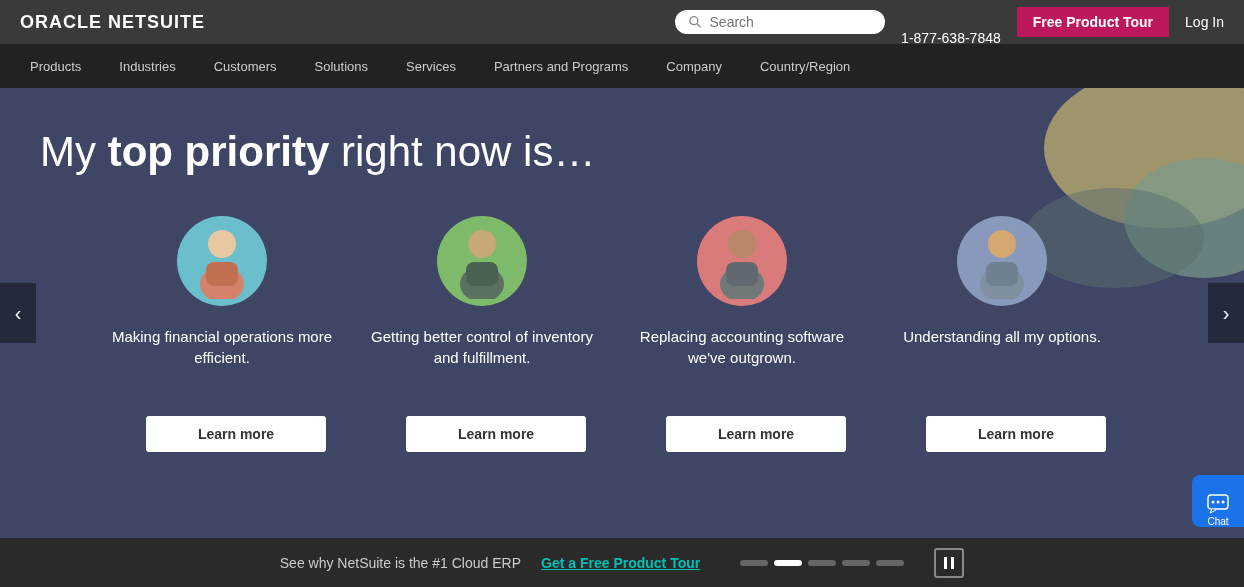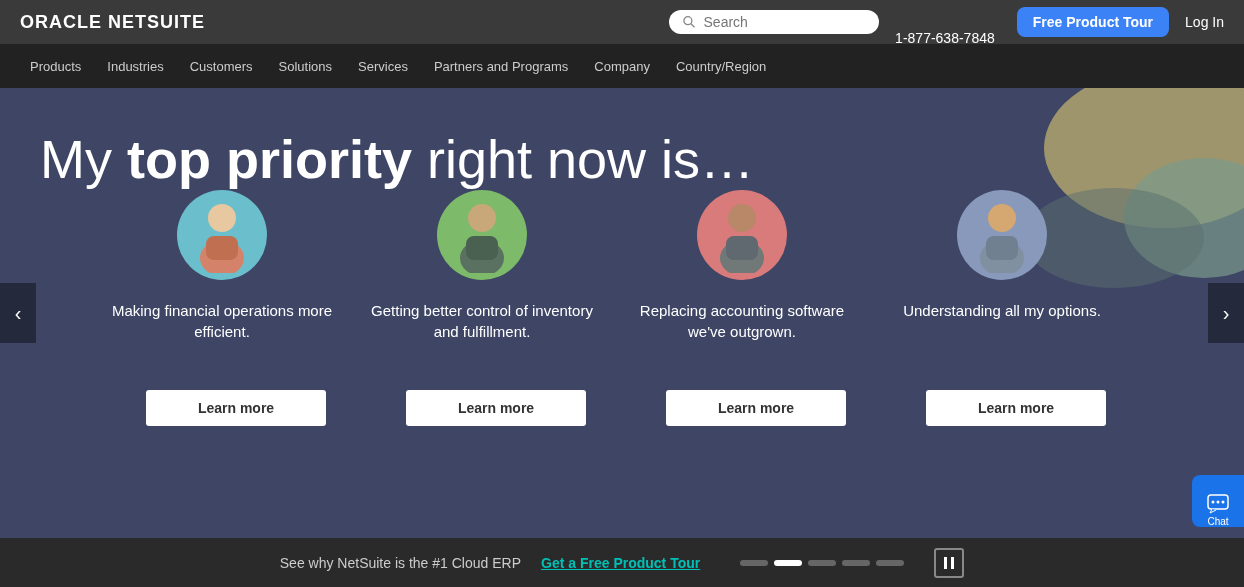--- a/index.html
+++ b/index.html
@@ -43,45 +43,44 @@
       color: #555;
       background: transparent;
       width: 100%;
     }
     .phone-num {
       color: #fff;
       font-size: 14px;
       margin-top: 32px;
     }
     .free-tour-btn {
-      background: #3b82f6;
+      background: #be185d;
       color: #fff;
       border: none;
-      border-radius: 8px;
+      border-radius: 0;
       padding: 7px 16px;
       font-size: 14px;
       font-weight: 600;
       cursor: pointer;
       white-space: nowrap;
-      margin-left: 6px;
     }
     .login-link {
       color: #fff;
       font-size: 14px;
       cursor: pointer;
     }
 
     
     .main-nav {
       background: #222;
       height: 44px;
       display: flex;
       align-items: center;
       padding: 0 20px;
-      gap: 6px;
+      gap: 18px;
     }
     .nav-item {
       color: #ccc;
       font-size: 13px;
       padding: 0 10px;
       cursor: pointer;
       white-space: nowrap;
       height: 44px;
       display: flex;
       align-items: center;
@@ -97,22 +96,23 @@
     }
     .hero-bg-shapes {
       position: absolute;
       top: 0;
       right: 0;
       width: 280px;
       height: 200px;
     }
     .hero-title {
       color: #fff;
-      font-size: 54px;
+      font-size: 42px;
       font-weight: 300;
+      margin-bottom: 40px;
       position: relative;
       z-index: 2;
     }
     .hero-title strong { font-weight: 700; }
 
     .cards-row {
       display: flex;
       gap: 20px;
       justify-content: center;
       position: relative;

